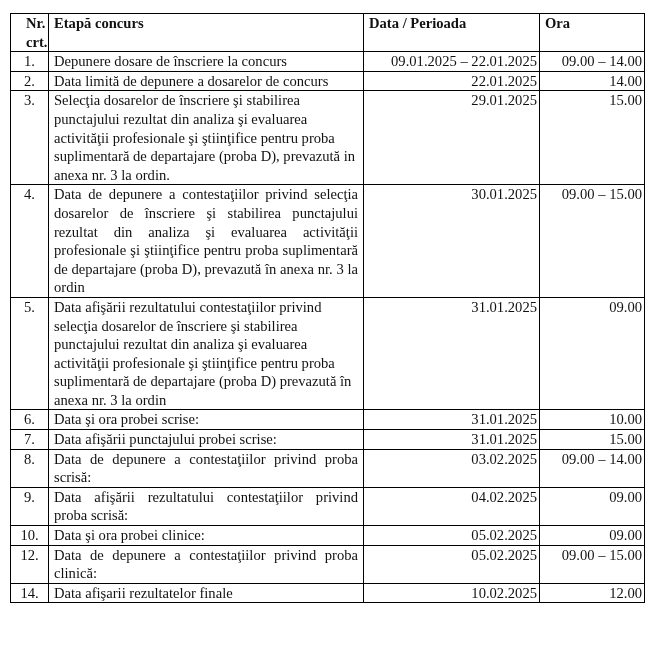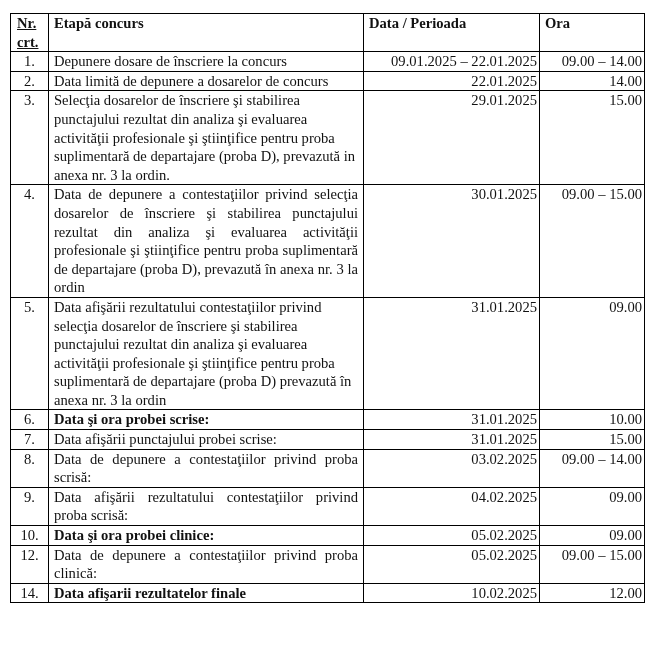--- a/index.html
+++ b/index.html
@@ -13,26 +13,26 @@
     table-layout: fixed;
     width: 634px;
   }
   td, th {
     border: 1.3px solid #000;
     padding: 0 5px;
     vertical-align: top;
     line-height: 18.6px;
   }
   th { font-weight: bold; text-align: left; height: 37px; }
-  th.nr { text-align: left; padding-left: 6px; text-decoration: underline; }
+  th.nr { text-align: left; padding-left: 15px; }
   td.nr { text-align: center; padding: 0 3px; }
   td.c { text-align: right; padding: 0 2px; }
   td.desc { text-align: left; margin-top: 16px; }
   td.desc.justify { text-align: justify; text-align-last: left; }
-  .b { font-weight: bold; }
+  .b { font-weight: normal; }
   col.c1 { width: 38px; }
   col.c2 { width: 315px; }
   col.c3 { width: 176px; }
   col.c4 { width: 105px; }
 </style>
 </head>
 <body>
 
 <div class="wrap">
   <table>

